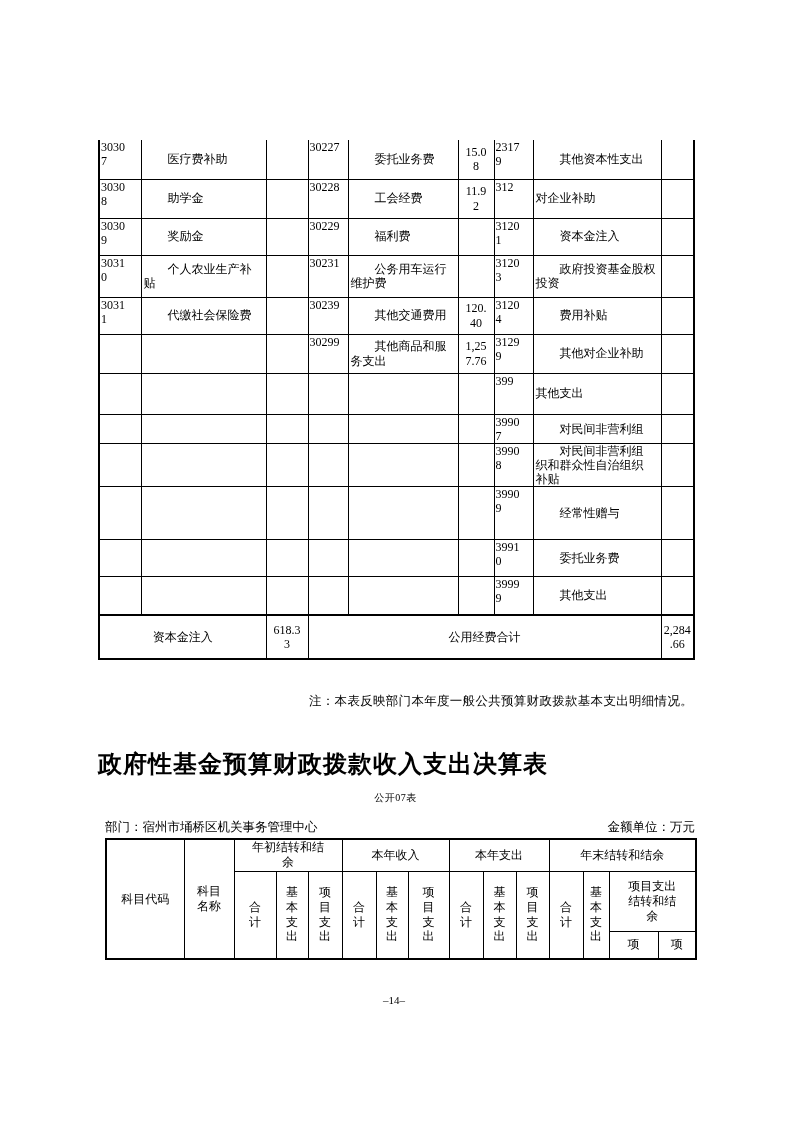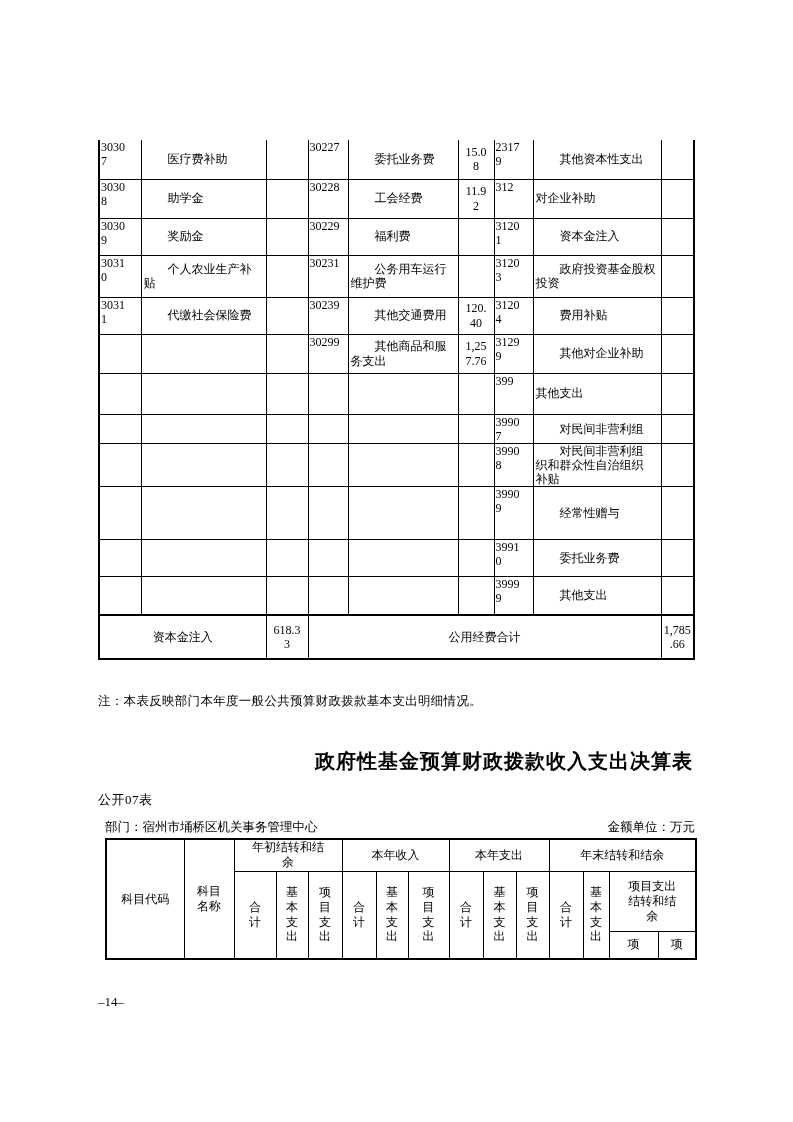--- a/index.html
+++ b/index.html
@@ -48,31 +48,31 @@
   #t1 tbody[data-rows] tr:nth-child(11){height:37px}
   #t1 tbody[data-rows] tr:nth-child(12){height:38px}
   #t1 tbody[data-rows] tr:nth-child(13){height:39px}
 
   #t1 .footer-row td { border-top:2px solid #000; height:44px; }
   #t1 .footer-row .flabel { text-align:center; }
   #t1 .footer-row .fval  { text-align:center; vertical-align:middle; }
 
   .note {
     position:absolute; left:98px; top:693px; width:595px;
-    font-size:12.5px; letter-spacing:0.3px;
+    font-size:12.5px; letter-spacing:0.3px;text-align:right;
   }
 
   
   .title2 {
     position:absolute; left:98px; top:748px; width:595px;
-    text-align:right; font-size:20px; font-weight:bold; letter-spacing:1px;
+    text-align:left; font-size:24px; font-weight:bold; letter-spacing:1px;
   }
   .tableno {
     position:absolute; left:98px; top:791px; width:595px;
-    text-align:left; font-size:13px; letter-spacing:0.5px;
+    text-align:center; font-size:10px; letter-spacing:0.5px;
   }
   .meta {
     position:absolute; left:105px; top:819px; width:590px; font-size:12.5px;
   }
   .meta .unit { float:right; }
 
   #t2 {
     position:absolute; left:105px; top:838px; width:590px;
     border-collapse:collapse; table-layout:fixed;
     font-size:12px; line-height:1.25;
@@ -85,21 +85,21 @@
   #t2 tr:nth-child(1){height:32px}
   #t2 tr:nth-child(2){height:60px}
   #t2 tr:nth-child(3){height:28px}
   .vtext {
     display:inline-block; width:1em; line-height:1.22;
     white-space:normal; word-break:break-all; text-align:center;
   }
 
   .pagenum {
     position:absolute; left:98px; top:994px; width:592px;
-    text-align:left; font-size:13px;
+    text-align:center; font-size:11px;
   }
 </style>
 </head>
 <body>
 
 <div class="page">
 
   <table id="t1">
     <colgroup>
       <col style="width:42px">
@@ -270,21 +270,21 @@
           <td>　　其他支出</td>
           <td></td>
         </tr>
       </tbody>
     <tbody>
       <tr class="footer-row">
         <td colspan="2" class="flabel">资本金注入</td>
         <td class="fval">618.3
 3</td>
         <td colspan="5" class="flabel">公用经费合计</td>
-        <td class="fval">1,785
+        <td class="fval">2,284
 .66</td>
       </tr>
     </tbody>
   </table>
 
   <div class="note">注：本表反映部门本年度一般公共预算财政拨款基本支出明细情况。</div>
 
   <div class="title2">政府性基金预算财政拨款收入支出决算表</div>
   <div class="tableno">公开07表</div>
   <div class="meta">

